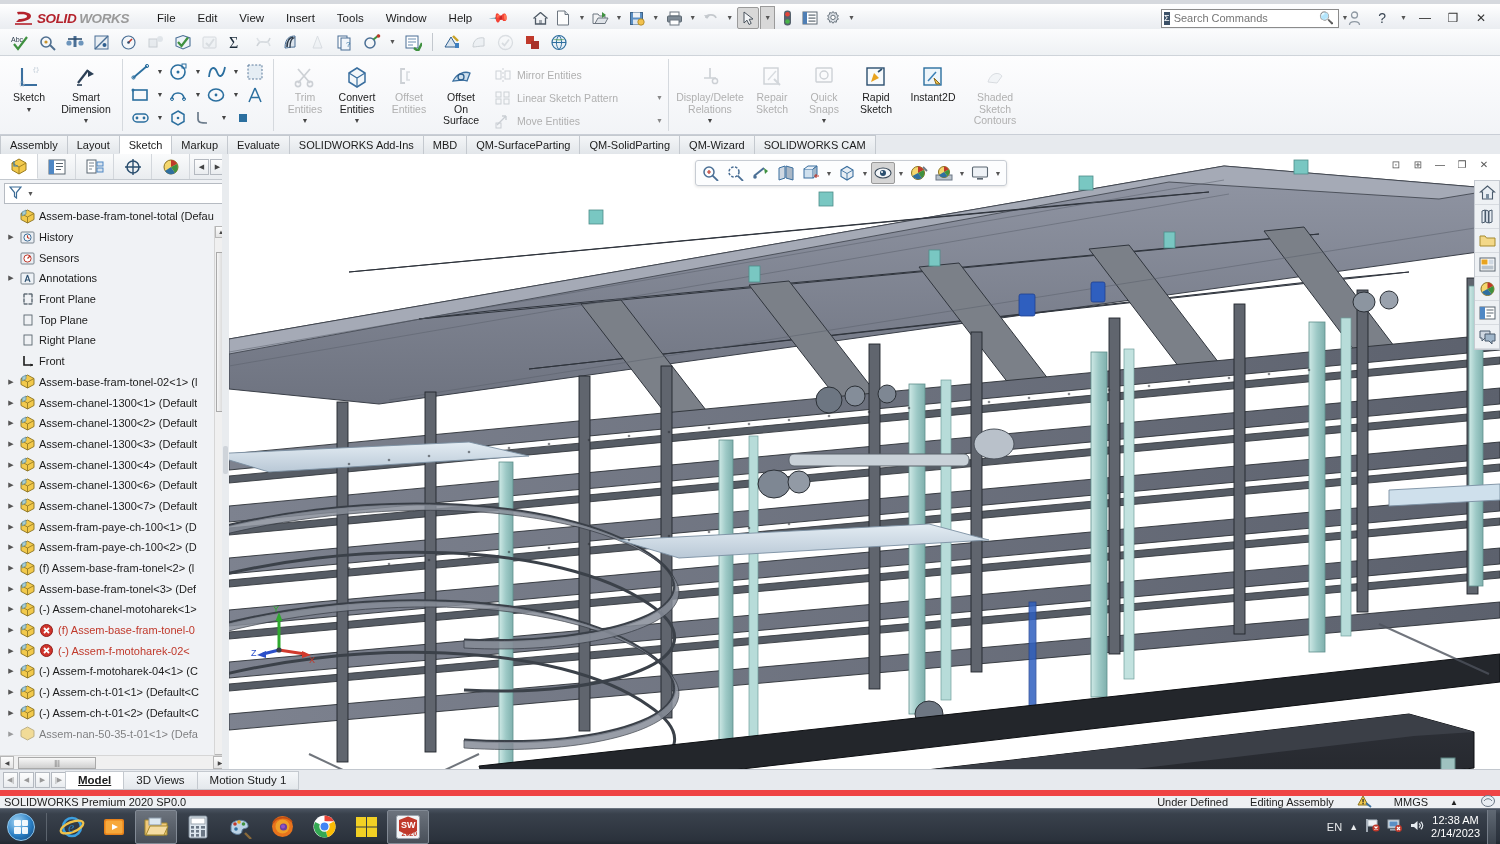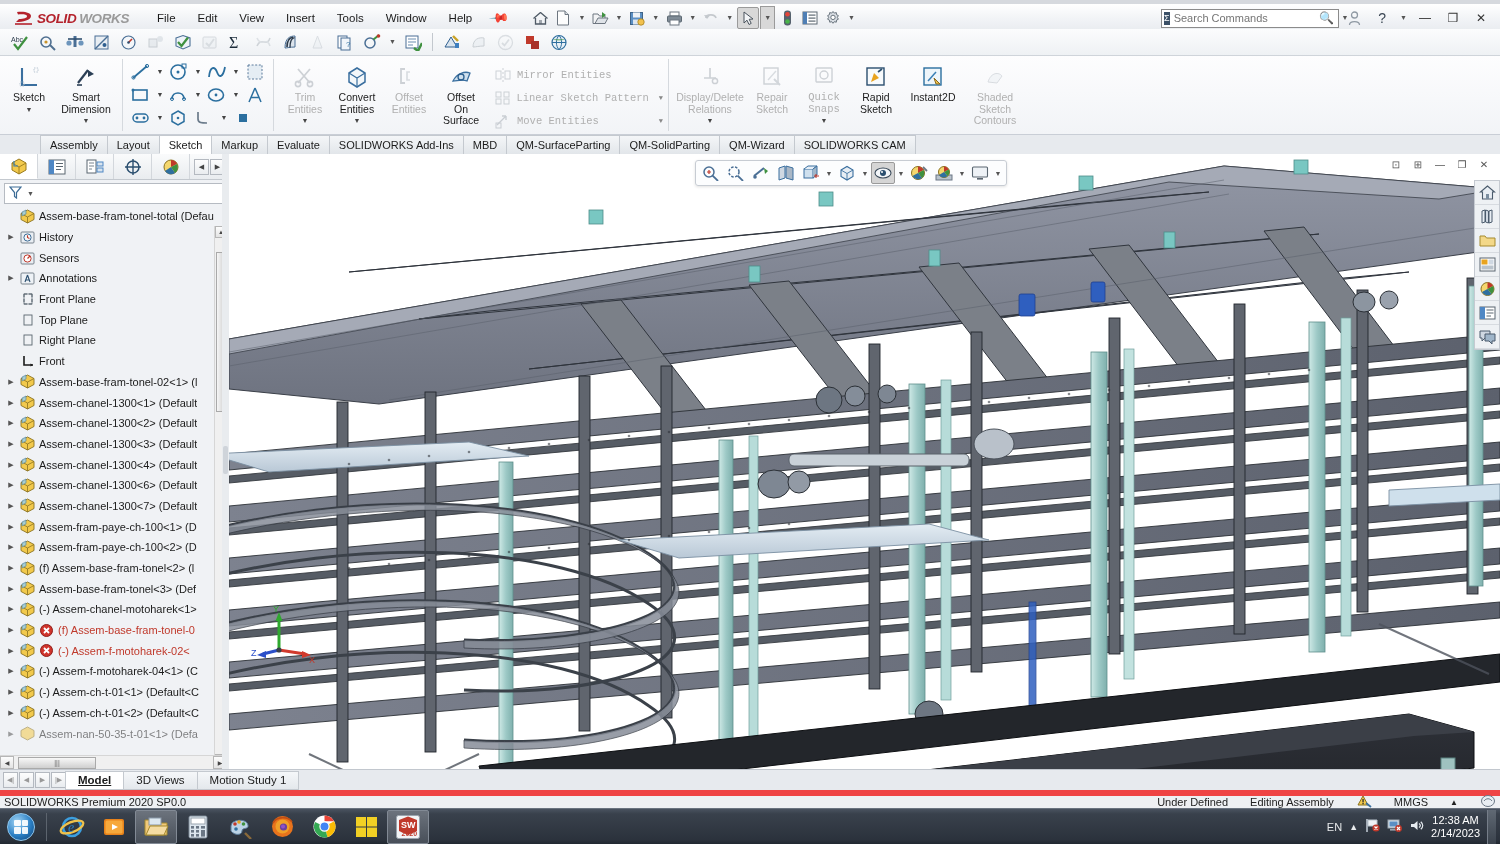--- a/index.html
+++ b/index.html
@@ -81,21 +81,21 @@
 
   .textrow{ display:flex; flex-direction:column; padding-top:5px;}
   .trow{ display:flex; align-items:center; height:23px; font-size:10.5px; color:#b0b0b0; }
   .trow .tic{ width:24px;height:20px;display:flex;align-items:center;justify-content:center;opacity:.4;}
   .trow .tlb{ padding-left:2px; white-space:nowrap;}
   .trow .tcar{ font-size:7px; color:#888; margin-left:auto; padding-left:10px;}
 
   
   .cmdtabs{
     position:absolute; left:0; top:135px; width:1500px; height:19px;
-    background:#e7eaee; display:flex; align-items:flex-end;padding-left:40px;
+    background:#e7eaee; display:flex; align-items:flex-end;
   }
   .ctab{
     height:19px; padding:0 9px; font-size:11px; display:flex; align-items:center;
     background:linear-gradient(#f4f6f8,#e2e6ea);
     border:1px solid #c4c9cf; border-bottom:none; margin-right:-1px; color:#1b1b1b;
   }
   .ctab.active{ background:#ffffff; border-bottom:1px solid #fff;}
 
   
   .leftpanel{
@@ -609,21 +609,21 @@
         <div class="bico">
             <svg width="24" height="24" viewBox="0 0 24 24">
               <path d="M4 16 C8 8, 16 6, 21 8 L18 16 C13 14, 8 16, 4 16 Z" fill="#cfe0ee" stroke="#3a6f9f" stroke-width="1.3"></path>
               <circle cx="12" cy="12" r="3" fill="none" stroke="#2b5f8f" stroke-width="1.3"></circle>
             </svg>
           </div>
         <div class="blab" style="white-space:pre-line;">Offset
 On
 Surface</div>
       </div>
-      <div class="textrow" style="padding-left:4px;width:176px;font-family:Liberation Mono, monospace;">
+      <div class="textrow" style="padding-left:4px;width:176px;">
         <div class="trow">
           <span class="tic">
               <svg width="18" height="16" viewBox="0 0 18 16">
                 <path d="M9 1 L9 15" stroke="#8a949d" stroke-dasharray="2 2"></path>
                 <rect x="2" y="4" width="5" height="8" fill="none" stroke="#8a949d"></rect>
                 <rect x="11" y="4" width="5" height="8" fill="none" stroke="#8a949d"></rect>
               </svg>
             </span>
           <span class="tlb">Mirror Entities</span>
         </div>
@@ -676,21 +676,21 @@
         <div class="blab" style="white-space:pre-line;">Repair
 Sketch</div>
       </div>
       <div class="bigbtn dis">
         <div class="bico">
             <svg width="24" height="22" viewBox="0 0 24 22">
               <rect x="4" y="2" width="16" height="14" rx="1" fill="none" stroke="#7b858f" stroke-width="1.4"></rect>
               <circle cx="12" cy="9" r="4" fill="none" stroke="#7b858f" stroke-width="1.4"></circle>
             </svg>
           </div>
-        <div class="blab" style="white-space:pre-line;font-family:Liberation Mono, monospace;">Quick
+        <div class="blab" style="white-space:pre-line;">Quick
 Snaps</div>
         <div class="bcar">▼</div>
       </div>
       <div class="bigbtn">
         <div class="bico">
             <svg width="24" height="22" viewBox="0 0 24 22">
               <rect x="3" y="2" width="17" height="17" fill="#f7fafc" stroke="#2b4f6f" stroke-width="1.4"></rect>
               <path d="M7 16 L10 7 L15 12 L9 15 Z" fill="#e8a31e"></path>
               <path d="M14 6 L18 3" stroke="#2b4f6f" stroke-width="1.6"></path>
             </svg>

